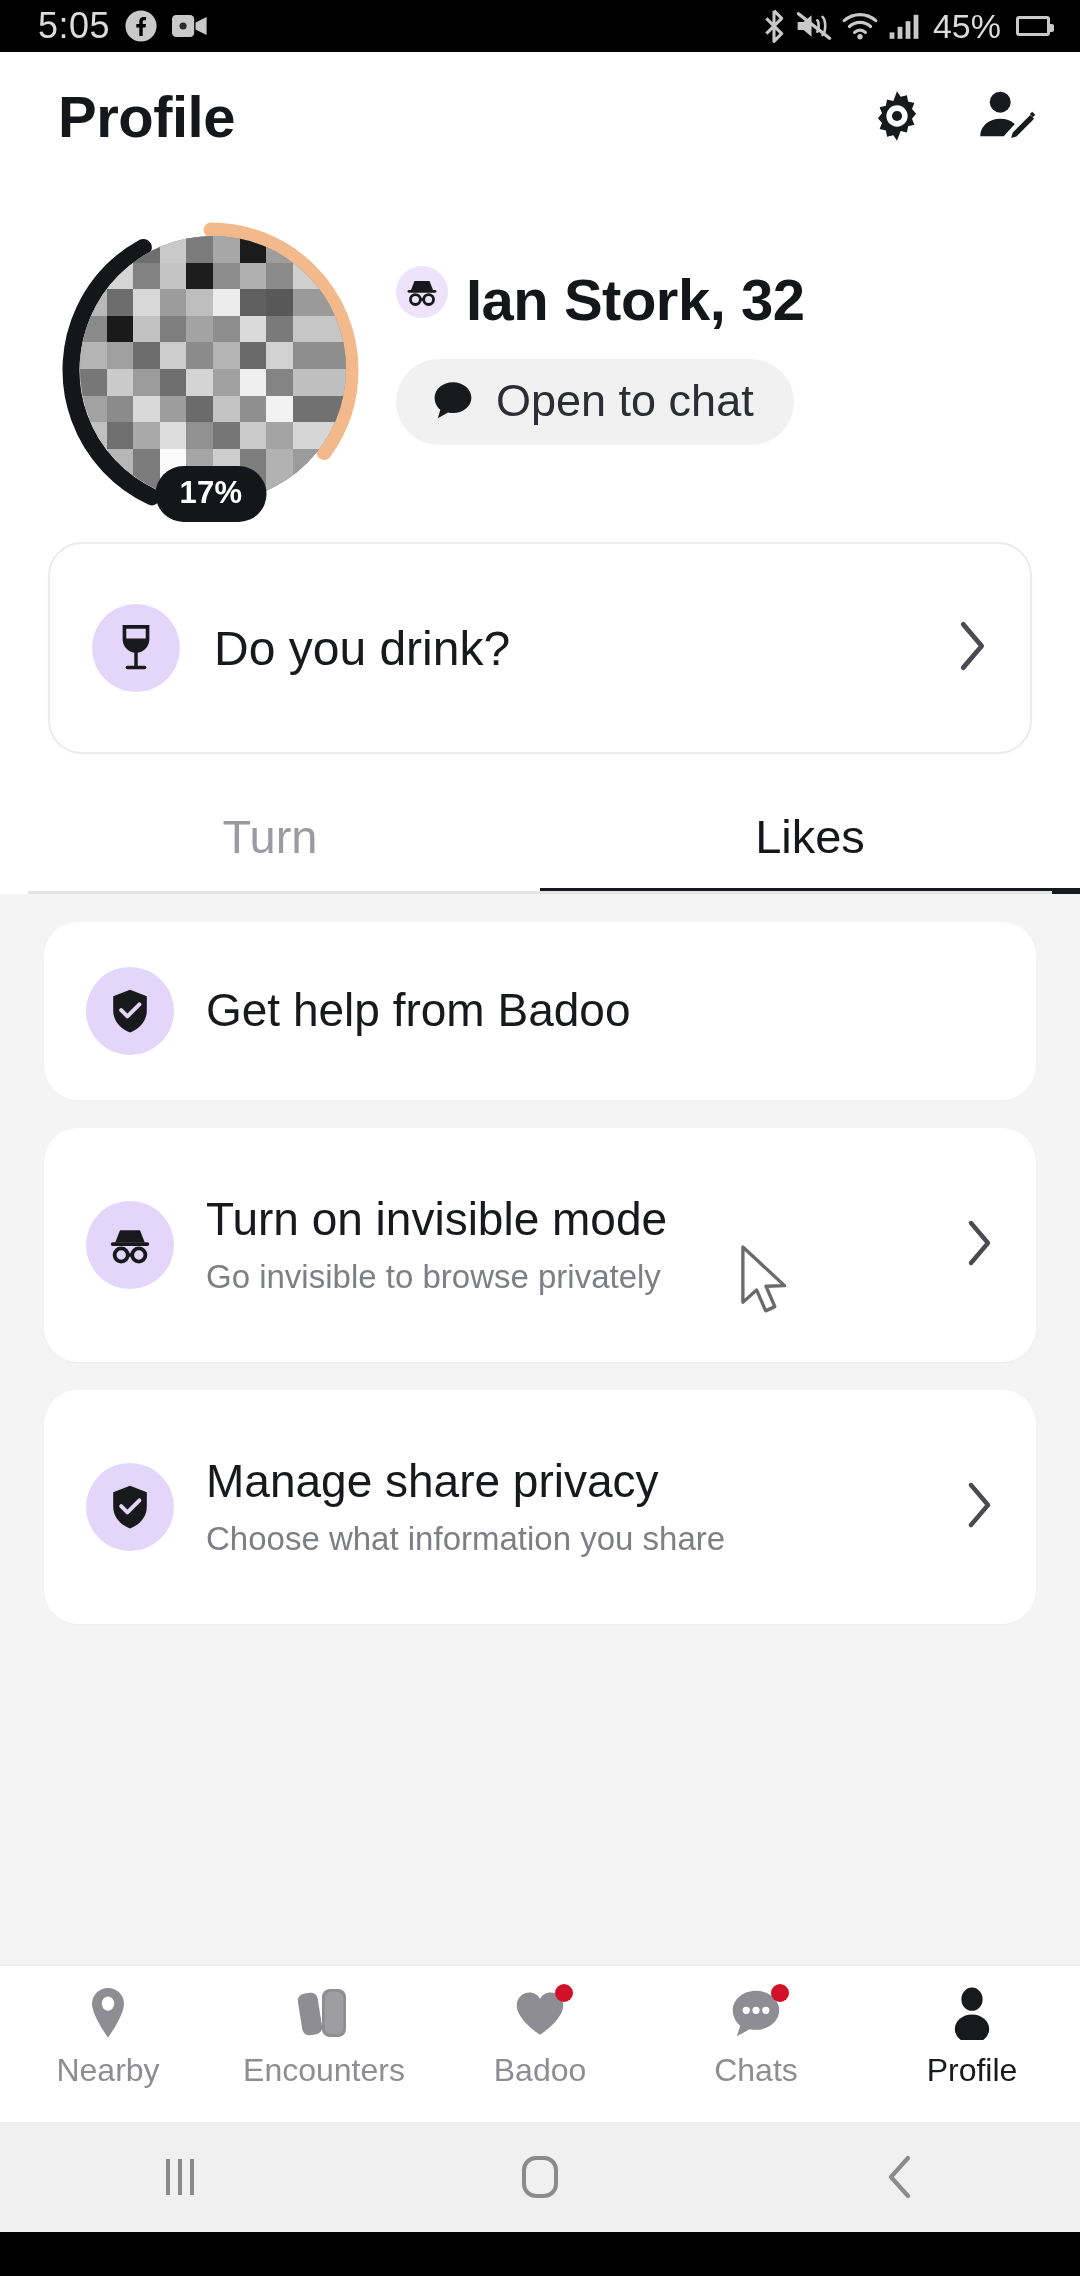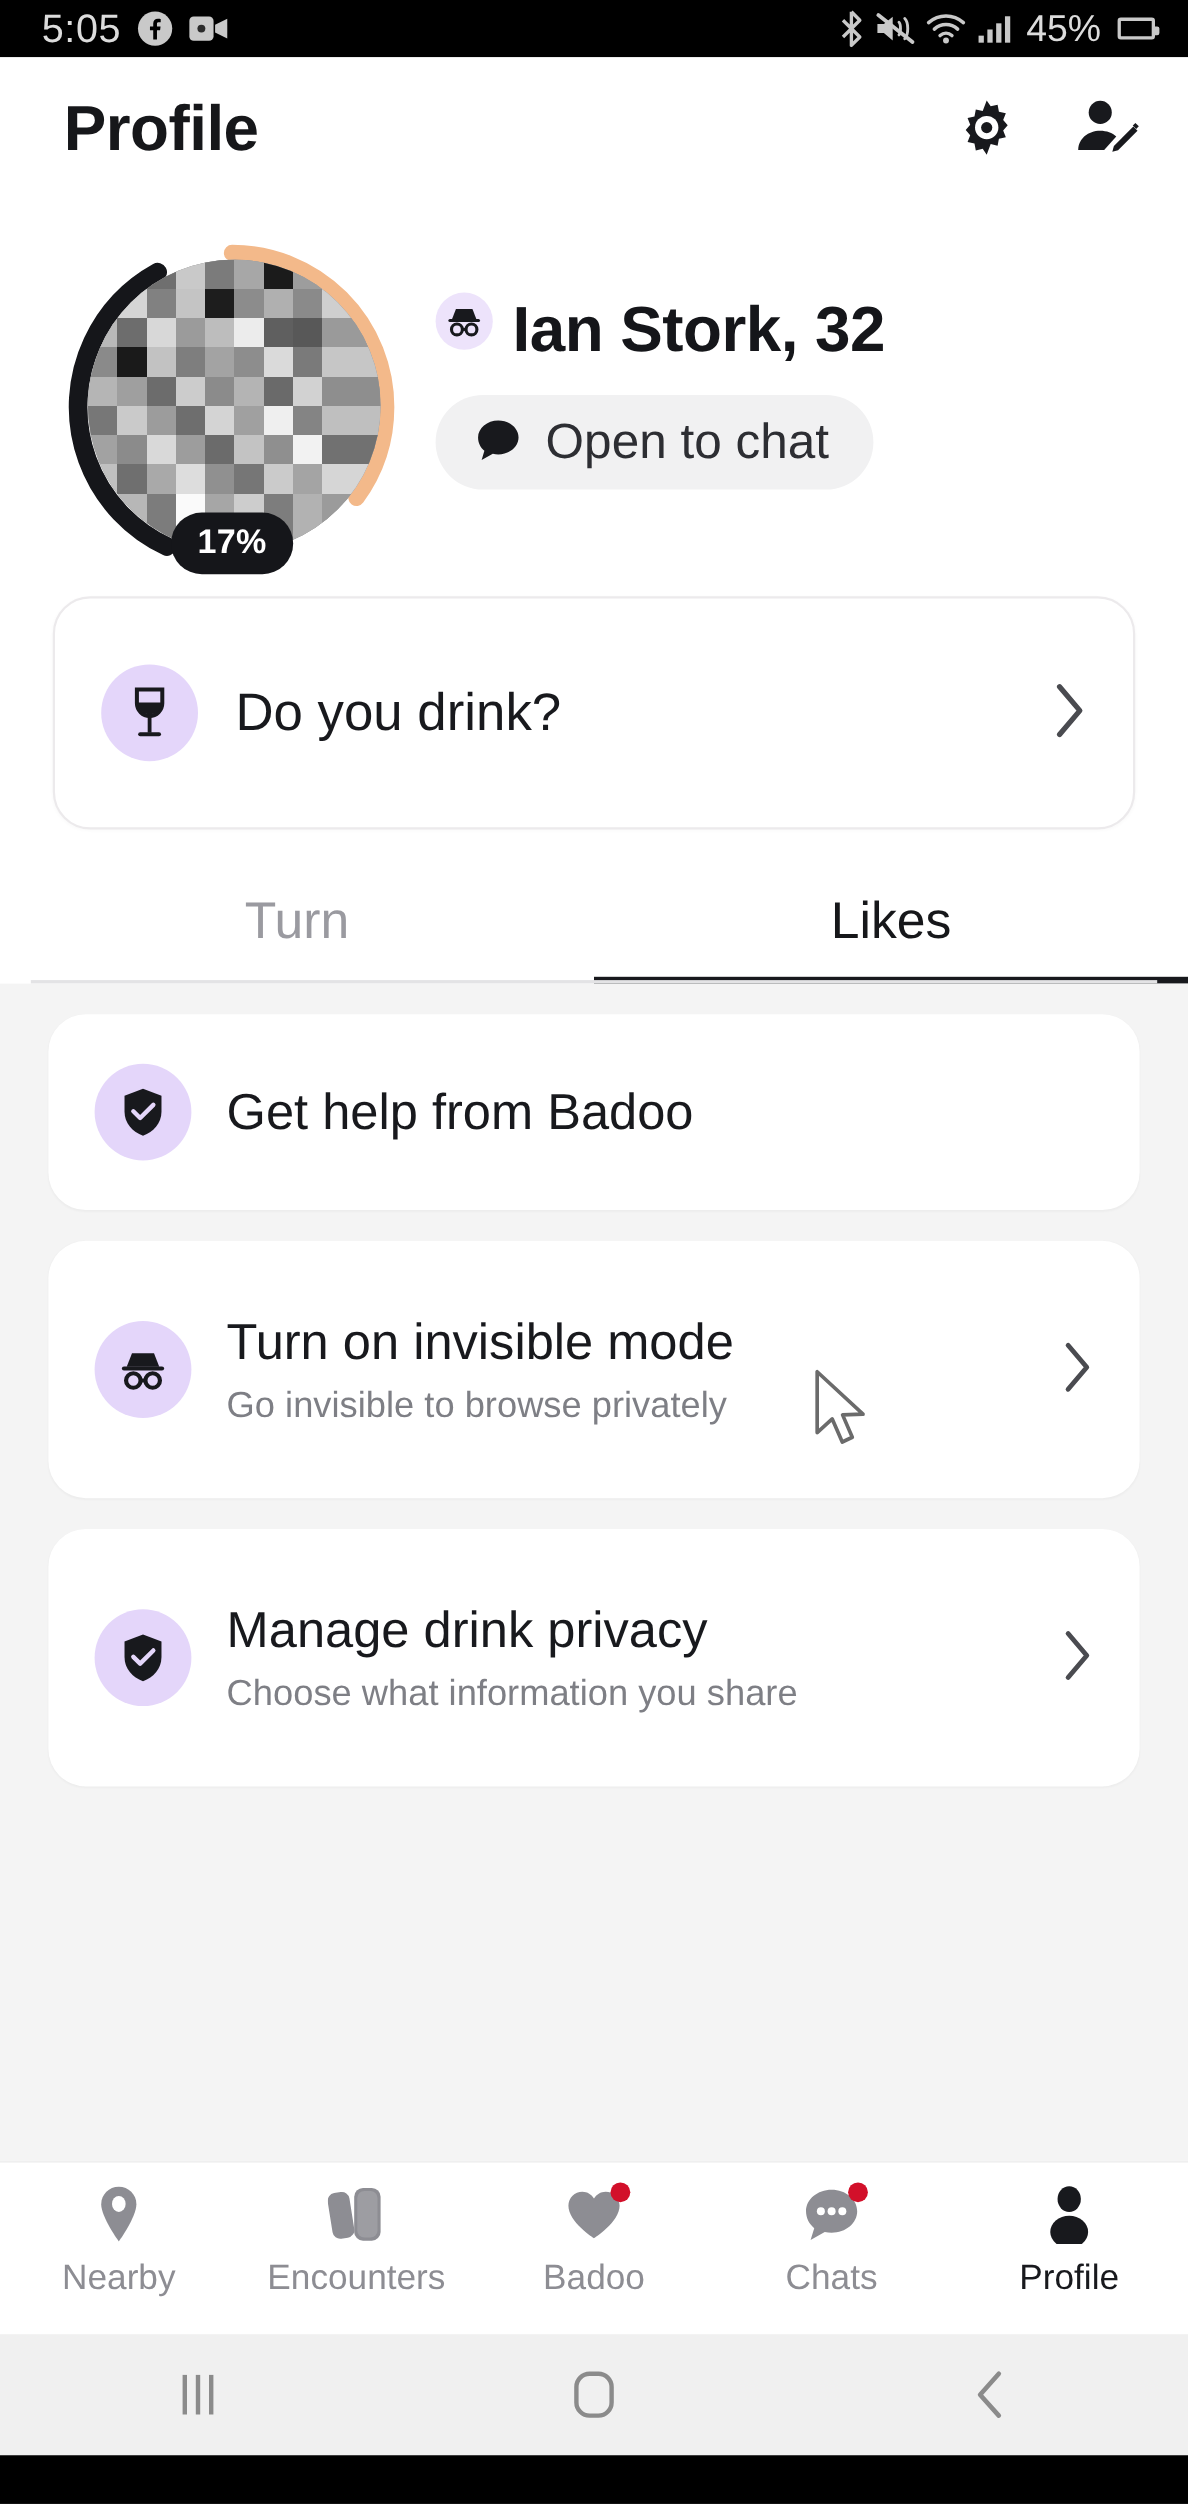--- a/index.html
+++ b/index.html
@@ -406,21 +406,21 @@
       </div>
 
       <div class="card tall">
         <span class="circ-icon">
           <svg width="44" height="48" viewBox="0 0 22 24">
             <path d="M11 1.4l8.4 3.2v7.1c0 5.3-3.6 9.2-8.4 11-4.8-1.8-8.4-5.7-8.4-11V4.6z" fill="#18191d"></path>
             <path d="M6.6 11.6l3.1 3.1 6-6" stroke="#e4d6fa" stroke-width="2" fill="none" stroke-linecap="round" stroke-linejoin="round"></path>
           </svg>
         </span>
         <div class="card-body">
-          <div class="card-title">Manage drink privacy</div>
+          <div class="card-title">Manage share privacy</div>
           <div class="card-sub">Choose what information you share</div>
         </div>
         <span class="chev">
           <svg width="32" height="48" viewBox="0 0 14 24">
             <path d="M2.5 2 L11 12 L2.5 22" stroke="#4a4b50" stroke-width="2.2" fill="none" stroke-linecap="round" stroke-linejoin="round"></path>
           </svg>
         </span>
       </div>
 
     </div>

